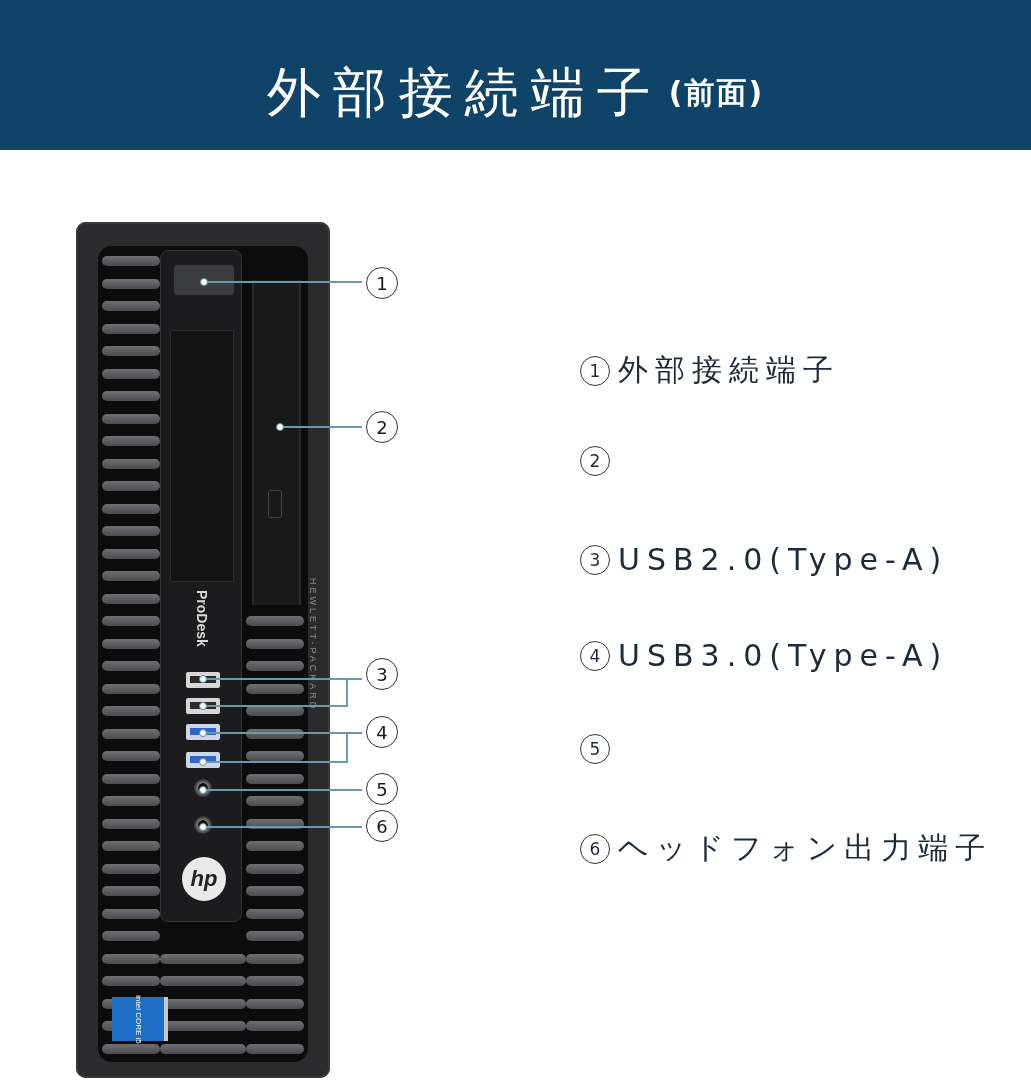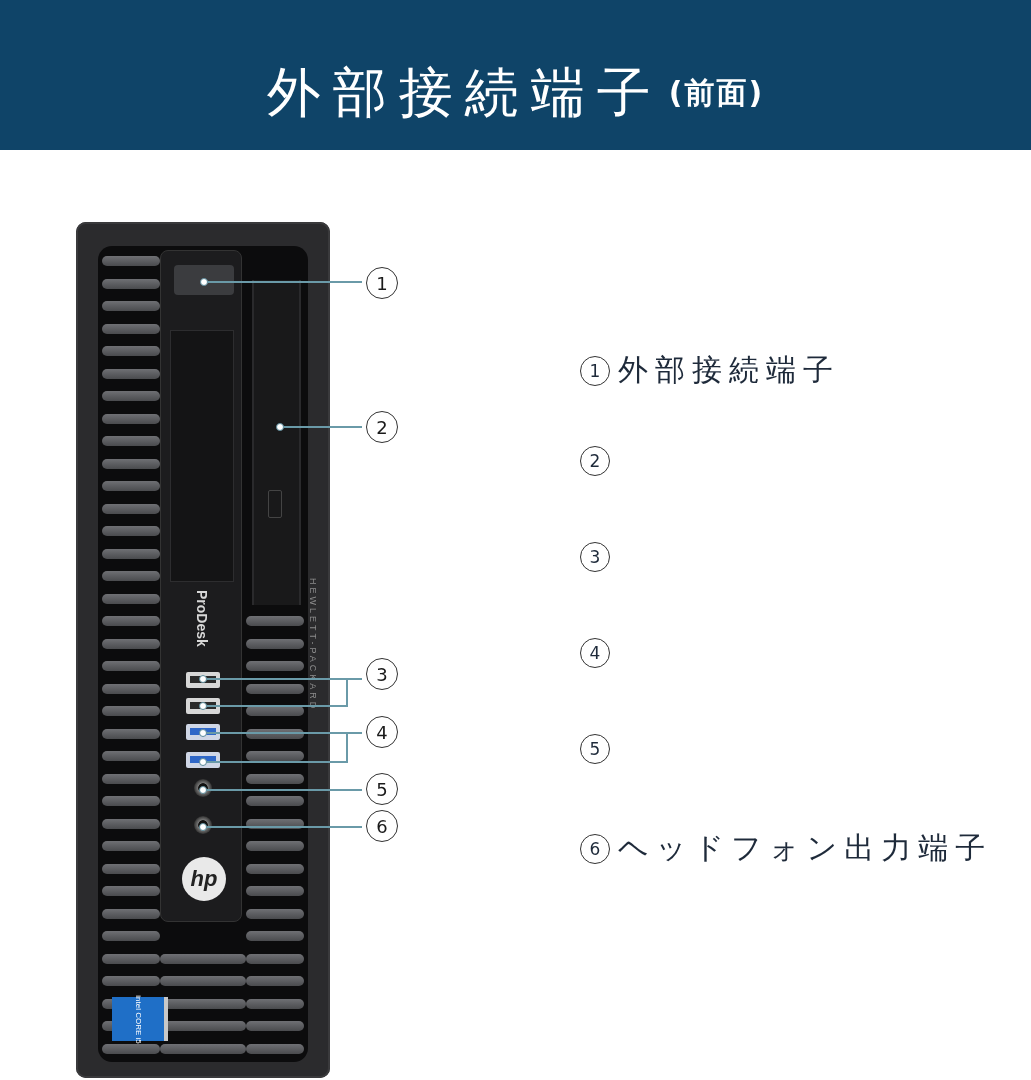--- a/index.html
+++ b/index.html
@@ -243,23 +243,25 @@
 <div class="legend">
   <div class="legend-item" style="top:10px">
     <span class="legend-num">1</span>
     <span>外部接続端子</span>
   </div>
   <div class="legend-item" style="top:106px">
     <span class="legend-num">2</span>
   </div>
   <div class="legend-item" style="top:202px">
     <span class="legend-num">3</span>
+    <span>USB2.0(Type-A)</span>
   </div>
   <div class="legend-item" style="top:298px">
     <span class="legend-num">4</span>
+    <span>USB3.0(Type-A)</span>
   </div>
   <div class="legend-item" style="top:394px">
     <span class="legend-num">5</span>
   </div>
   <div class="legend-item" style="top:488px">
     <span class="legend-num">6</span>
     <span>ヘッドフォン出力端子</span>
   </div>
 </div>
 

